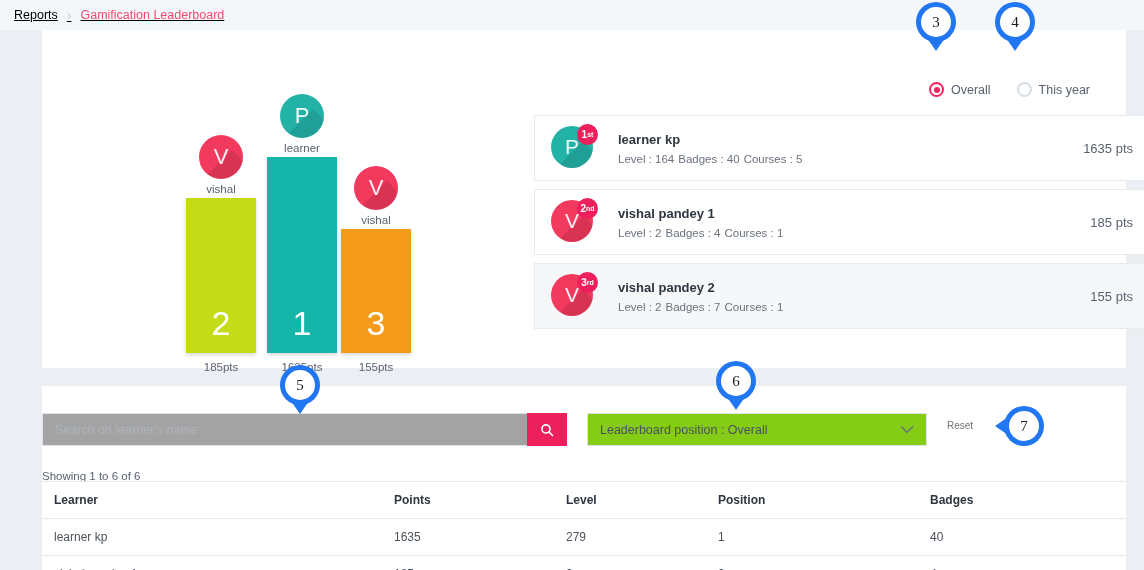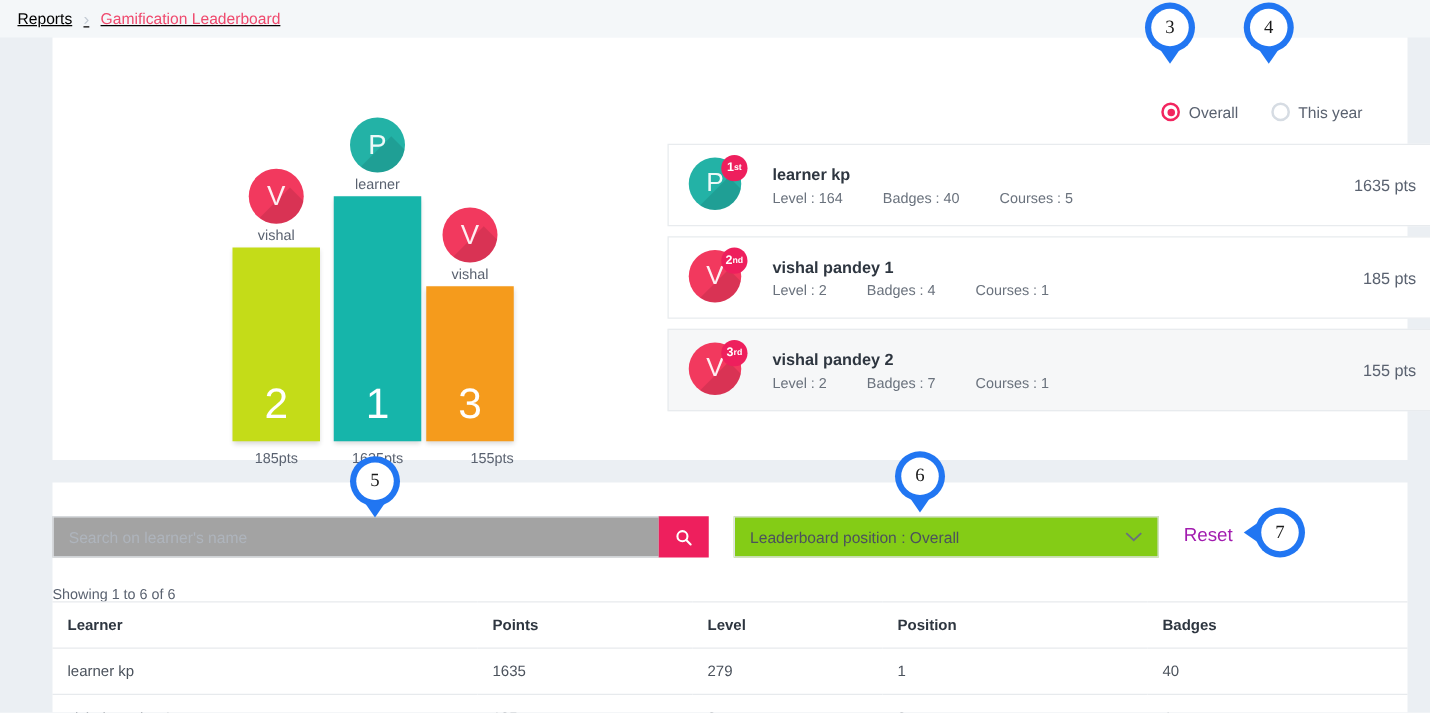--- a/index.html
+++ b/index.html
@@ -86,21 +86,21 @@
     font-size: 34px; color: #ffffff; font-weight: 300;
     line-height: 1; padding-bottom: 13px;
   }
   .pts-row {
     position: absolute; left: 0; bottom: 6px; width: 290px; height: 20px;
   }
   .pts {
     position: absolute; width: 70px; text-align: center;
     font-size: 11.5px; color: #5a6270;
   }
-  .pts-0 { left: 24px; } .pts-1 { left: 105px; } .pts-2 { left: 179px; text-align: right; }
+  .pts-0 { left: 24px; } .pts-1 { left: 105px; } .pts-2 { left: 179px; }
 
   
   .lb-list { position: absolute; left: 492px; top: 85px; width: 618px; }
   .lb-row {
     position: relative; height: 66px; margin-bottom: 8px;
     border: 1px solid #e8ebee; background: #fff;
     display: flex; align-items: center; padding: 0 18px 0 16px;
   }
   .lb-row.alt { background: #f6f7f8; }
   .lb-av-wrap { position: relative; width: 44px; height: 44px; flex: none; }
@@ -120,21 +120,21 @@
     position: absolute; right: -3px; top: -2px;
     min-width: 21px; height: 21px; padding: 0 3px; border-radius: 11px;
     background: #ee1f5d; color: #fff;
     font-size: 10px; font-weight: bold;
     display: flex; align-items: center; justify-content: center;
     z-index: 3;
   }
   .rank-badge sup { font-size: 7px; vertical-align: super; }
   .lb-meta { margin-left: 23px; flex: 1; }
   .lb-name { font-size: 13px; font-weight: bold; color: #2e3640; margin-bottom: 6px; }
-  .lb-sub { font-size: 11.5px; color: #6a727d; display: flex; gap: 32px; }
+  .lb-sub { font-size: 11.5px; color: #6a727d; display: flex; gap: 4px; }
   .lb-pts { font-size: 13px; color: #5a6270; white-space: nowrap; }
 
   
   .filter-row {
     position: absolute; left: 42px; top: 413px; width: 1084px; height: 36px;
   }
   .search-wrap {
     position: absolute; left: 0; top: 0; width: 525px; height: 33px;
     display: flex;
   }
@@ -149,21 +149,21 @@
     display: flex; align-items: center; justify-content: center;
   }
   .select-wrap {
     position: absolute; left: 545px; top: 0; width: 340px; height: 33px;
     border: 1px solid #dfe3e8; background: #84cc16;
     display: flex; align-items: center; padding: 0 12px;
   }
   .select-val { flex: 1; font-size: 12.5px; color: #4b525c; }
   .reset-link {
     position: absolute; left: 905px; top: 7px;
-    font-size: 15px; color: #a21caf; cursor: pointer;
+    font-size: 10px; color: #737373; cursor: pointer;
   }
 
   
   .showing {
     position: absolute; left: 42px; top: 470px;
     font-size: 11.5px; color: #5a6270;
   }
   .tbl {
     position: absolute; left: 42px; top: 481px; width: 1084px;
     border-collapse: collapse; table-layout: fixed;

